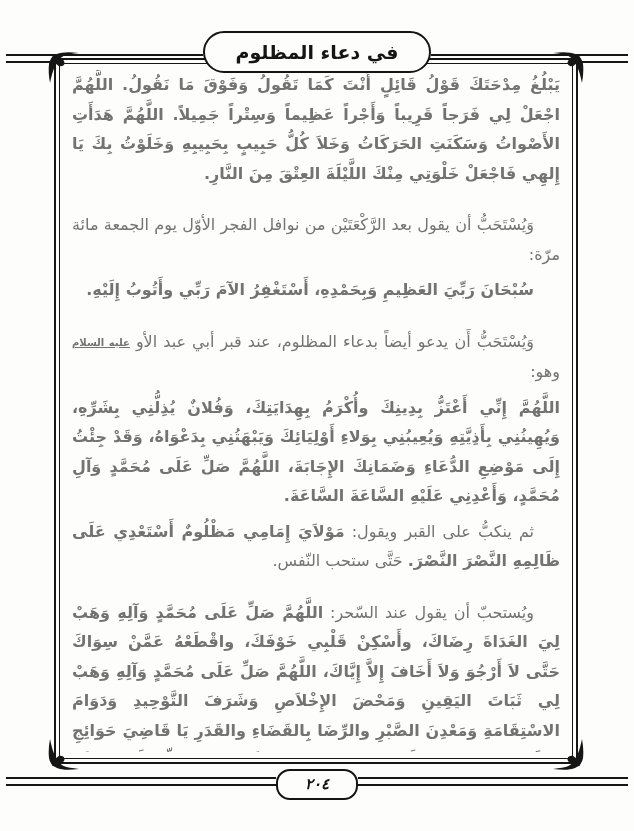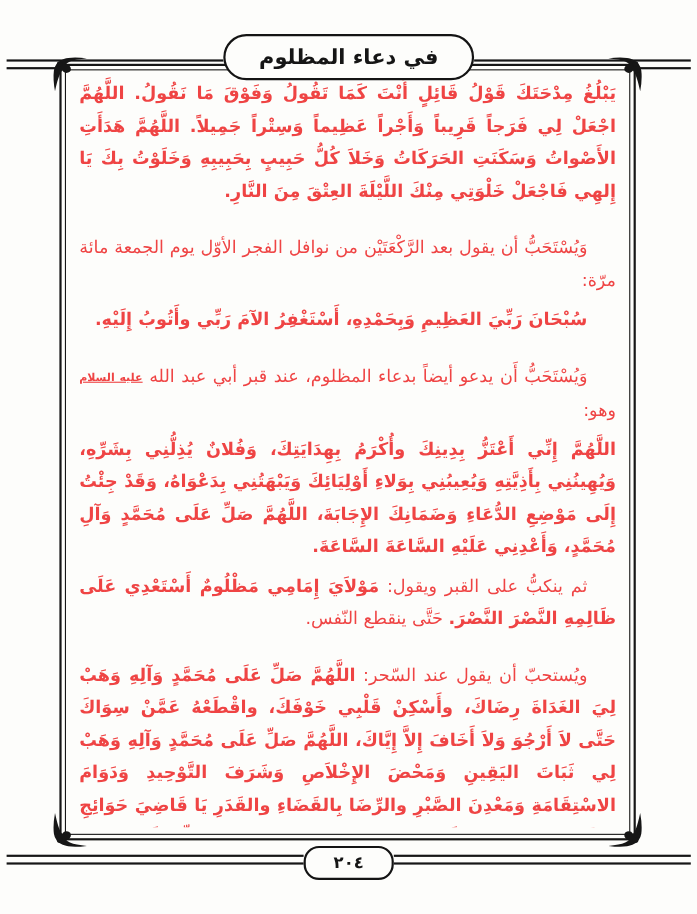--- a/index.html
+++ b/index.html
@@ -6,21 +6,21 @@
   body{
     width:634px;height:831px;position:relative;background:#fdfdfb;
     font-family:"DejaVu Sans",sans-serif;color:#151515;overflow:hidden;
   }
   .page{position:absolute;inset:0;padding-left:45px;}
 
   
   .band{position:absolute;display:flex;align-items:center;}
   .band-line{flex:1 1 auto;height:5px;border-top:2px solid #161616;border-bottom:2px solid #161616;}
   .band-top{left:6px;right:6px;top:39px;height:38px;}
-  .band-bottom{left:6px;right:6px;top:763px;height:36px;}
+  .band-bottom{left:6px;right:6px;top:763px;height:36px;font-style:italic;}
 
   
   .cartouche{
     border:2.5px solid #141414;border-radius:22px;background:#fdfdfb;
     display:flex;align-items:center;justify-content:center;z-index:3;
   }
   .title-cartouche{width:224px;height:38px;transform:translateY(-6px);}
   .title-cartouche span{font-weight:700;font-size:19px;letter-spacing:0;}
   .page-cartouche{width:78px;height:27px;border-radius:14px;transform:translateY(3px);border-width:2px;}
   .page-cartouche span{font-weight:700;font-size:15px;}
@@ -35,21 +35,21 @@
   .corner{position:absolute;width:34px;height:34px;z-index:4;}
   .corner svg{display:block;width:34px;height:34px;}
   .corner-tl{left:-10px;top:-10px;}
   .corner-tr{right:-10px;top:-10px;transform:scaleX(-1);}
   .corner-bl{left:-10px;bottom:-10px;transform:scaleY(-1);}
   .corner-br{right:-10px;bottom:-10px;transform:rotate(180deg);}
 
   
   .text-area{
     position:absolute;inset:6px 12px;direction:rtl;
-    text-align:justify;font-size:16px;line-height:29.5px;color:#ef4444;
+    text-align:justify;font-size:16px;line-height:29.5px;color:#737373;
     overflow:hidden;
   }
   .para{margin:0 0 6px 0;}
   .para.indent{text-indent:26px;}
   .para.gap{margin-top:22px;}
   .seg-prayer{font-weight:700;}
   .seg-plain{font-weight:400;}
   .seg-honorific{font-weight:700;font-size:10px;letter-spacing:-0.5px;vertical-align:1px;text-decoration:underline;}
 </style>
 </head>
@@ -64,23 +64,23 @@
     </div>
     <div class="band-line"></div>
   </div>
 
   <div class="frame">
     <div class="frame-inner">
       <div class="text-area">
           <p class="para"><span class="seg-prayer">يَبْلُغُ مِدْحَتَكَ قَوْلُ قَائِلٍ أَنْتَ كَمَا تَقُولُ وَفَوْقَ مَا نَقُولُ. اللَّهُمَّ اجْعَلْ لِي فَرَجاً قَرِيباً وَأَجْراً عَظِيماً وَسِتْراً جَمِيلاً. اللَّهُمَّ هَدَأَتِ الأَصْواتُ وَسَكَنَتِ الحَرَكَاتُ وَخَلاَ كُلُّ حَبِيبٍ بِحَبِيبِهِ وَخَلَوْتُ بِكَ يَا إِلهِي فَاجْعَلْ خَلْوَتِي مِنْكَ اللَّيْلَةَ العِتْقَ مِنَ النَّارِ.</span></p>
           <p class="para indent gap"><span class="seg-plain">وَيُسْتَحَبُّ أن يقول بعد الرَّكْعَتَيْن من نوافل الفجر الأوّل يوم الجمعة مائة مرّة:</span></p>
           <p class="para indent"><span class="seg-prayer">سُبْحَانَ رَبِّيَ العَظِيمِ وَبِحَمْدِهِ، أَسْتَغْفِرُ الآمَ رَبِّي وأَتُوبُ إِلَيْهِ.</span></p>
-          <p class="para indent gap"><span class="seg-plain">وَيُسْتَحَبُّ أَن يدعو أيضاً بدعاء المظلوم، عند قبر أبي عبد الله </span><span class="seg-honorific">عليه السلام</span><span class="seg-plain"> وهو:</span></p>
+          <p class="para indent gap"><span class="seg-plain">وَيُسْتَحَبُّ أَن يدعو أيضاً بدعاء المظلوم، عند قبر أبي عبد الأو </span><span class="seg-honorific">عليه السلام</span><span class="seg-plain"> وهو:</span></p>
           <p class="para"><span class="seg-prayer">اللَّهُمَّ إِنِّي أَعْتَزُّ بِدِينِكَ وأُكْرَمُ بِهِدَايَتِكَ، وَفُلانٌ يُذِلُّنِي بِشَرِّهِ، وَيُهِينُنِي بِأَذِيَّتِهِ وَيُعِيبُنِي بِوَلاءِ أَوْلِيَائِكَ وَيَبْهَتُنِي بِدَعْوَاهُ، وَقَدْ جِئْتُ إِلَى مَوْضِعِ الدُّعَاءِ وَضَمَانِكَ الإِجَابَةَ، اللَّهُمَّ صَلِّ عَلَى مُحَمَّدٍ وَآلِ مُحَمَّدٍ، وَأَعْدِنِي عَلَيْهِ السَّاعَةَ السَّاعَةَ.</span></p>
-          <p class="para indent"><span class="seg-plain">ثم ينكبُّ على القبر ويقول: </span><span class="seg-prayer">مَوْلاَيَ إِمَامِي مَظْلُومٌ أَسْتَعْدِي عَلَى ظَالِمِهِ النَّصْرَ النَّصْرَ.</span><span class="seg-plain"> حَتَّى ينقطع النّفس.</span></p>
+          <p class="para indent"><span class="seg-plain">ثم ينكبُّ على القبر ويقول: </span><span class="seg-prayer">مَوْلاَيَ إِمَامِي مَظْلُومٌ أَسْتَعْدِي عَلَى ظَالِمِهِ النَّصْرَ النَّصْرَ.</span><span class="seg-plain"> حَتَّى ستحب النّفس.</span></p>
           <p class="para indent gap"><span class="seg-plain">ويُستحبّ أن يقول عند السّحر: </span><span class="seg-prayer">اللَّهُمَّ صَلِّ عَلَى مُحَمَّدٍ وَآلِهِ وَهَبْ لِيَ الغَدَاةَ رِضَاكَ، وأَسْكِنْ قَلْبِي خَوْفَكَ، واقْطَعْهُ عَمَّنْ سِوَاكَ حَتَّى لاَ أَرْجُوَ وَلاَ أَخَافَ إِلاَّ إِيَّاكَ، اللَّهُمَّ صَلِّ عَلَى مُحَمَّدٍ وَآلِهِ وَهَبْ لِي ثَبَاتَ اليَقِينِ وَمَحْضَ الإِخْلاَصِ وَشَرَفَ التَّوْحِيدِ وَدَوَامَ الاسْتِقَامَةِ وَمَعْدِنَ الصَّبْرِ والرِّضَا بِالقَضَاءِ والقَدَرِ يَا قَاضِيَ حَوَائِجِ السَّائِلِينَ يَا مَنْ يَعْلَمُ مَا فِي ضَمِيرِ الصَّامِتِينَ، صَلِّ عَلَى مُحَمَّدٍ وَآلِهِ وَاسْتَجِبْ دُعَائِي واغْفِرْ ذَنْبِي وأَوْسِعْ رِزْقِي واقْضِ حَوَائِجِي فِي نَفْسِي وَإِخْوَانِي فِي دِينِي وَأَهْلِي. إِلهِي طُمُوحُ الآمَالِ قَدْ خَابَتْ إِلاَّ لَدَيْكَ وَمَعَاكِفُ الهِمَمِ قَدْ تَعَطَّلَتْ إِلاَّ عَلَيْكَ ومَذَاهِبُ العُقُولِ قَدْ سَمَتْ إِلاَّ إِلَيْكَ، وَأَنْتَ الرَّجَاءُ وإِلَيْكَ المُلْتَجَأُ، يَا أَكْرَمَ مَقْصُودٍ وَأَجْوَدَ مَسْؤُولٍ هَرَبْتُ إِلَيْكَ بِنَفْسِي يَا مَلْجَأَ الهَارِبِينَ بِأَثْقَالِ الذُّنُوبِ أَحْمِلُهَا عَلَى ظَهْرِي لاَ أَجِدُ لِي إِلَيْكَ شَافِعاً سِوَى مَعْرِفَتِي بِأَنَّكَ أَقْرَبُ مَنْ رَجَاهُ الطَّالِبُونَ وَأَمَّلَ مَا لَدَيْهِ الرَّاغِبُونَ، يَا مَنْ فَتَقَ العُقُولَ بِمَعْرِفَتِهِ، وأَطْلَقَ الأَلْسُنَ بِحَمْدِهِ، وَجَعَلَ مَا امْتَنَّ بِهِ عَلَى عِبَادِهِ فِي كِفَاءِ أَنَالَ بِهِ حَقَّهُ،</span></p>
         </div>
     </div>
 
     <div class="corner corner-tl">
       <svg viewBox="0 0 34 34">
           <g fill="#161616">
         <path d="M33,3 Q18,1 11,4 Q4,7 3,14 Q2,22 4,33 C6,24 7.5,18 10.5,14 Q12.5,17 16,16 Q19.3,15 18.2,11.4 Q17.2,8.2 13.4,9.2 Q16.5,5.2 24,4.2 Q28,3.6 33,3 Z"></path>
         <circle cx="8.2" cy="8.2" r="2.5"></circle>
             <circle cx="14.5" cy="5" r="1.5"></circle>

